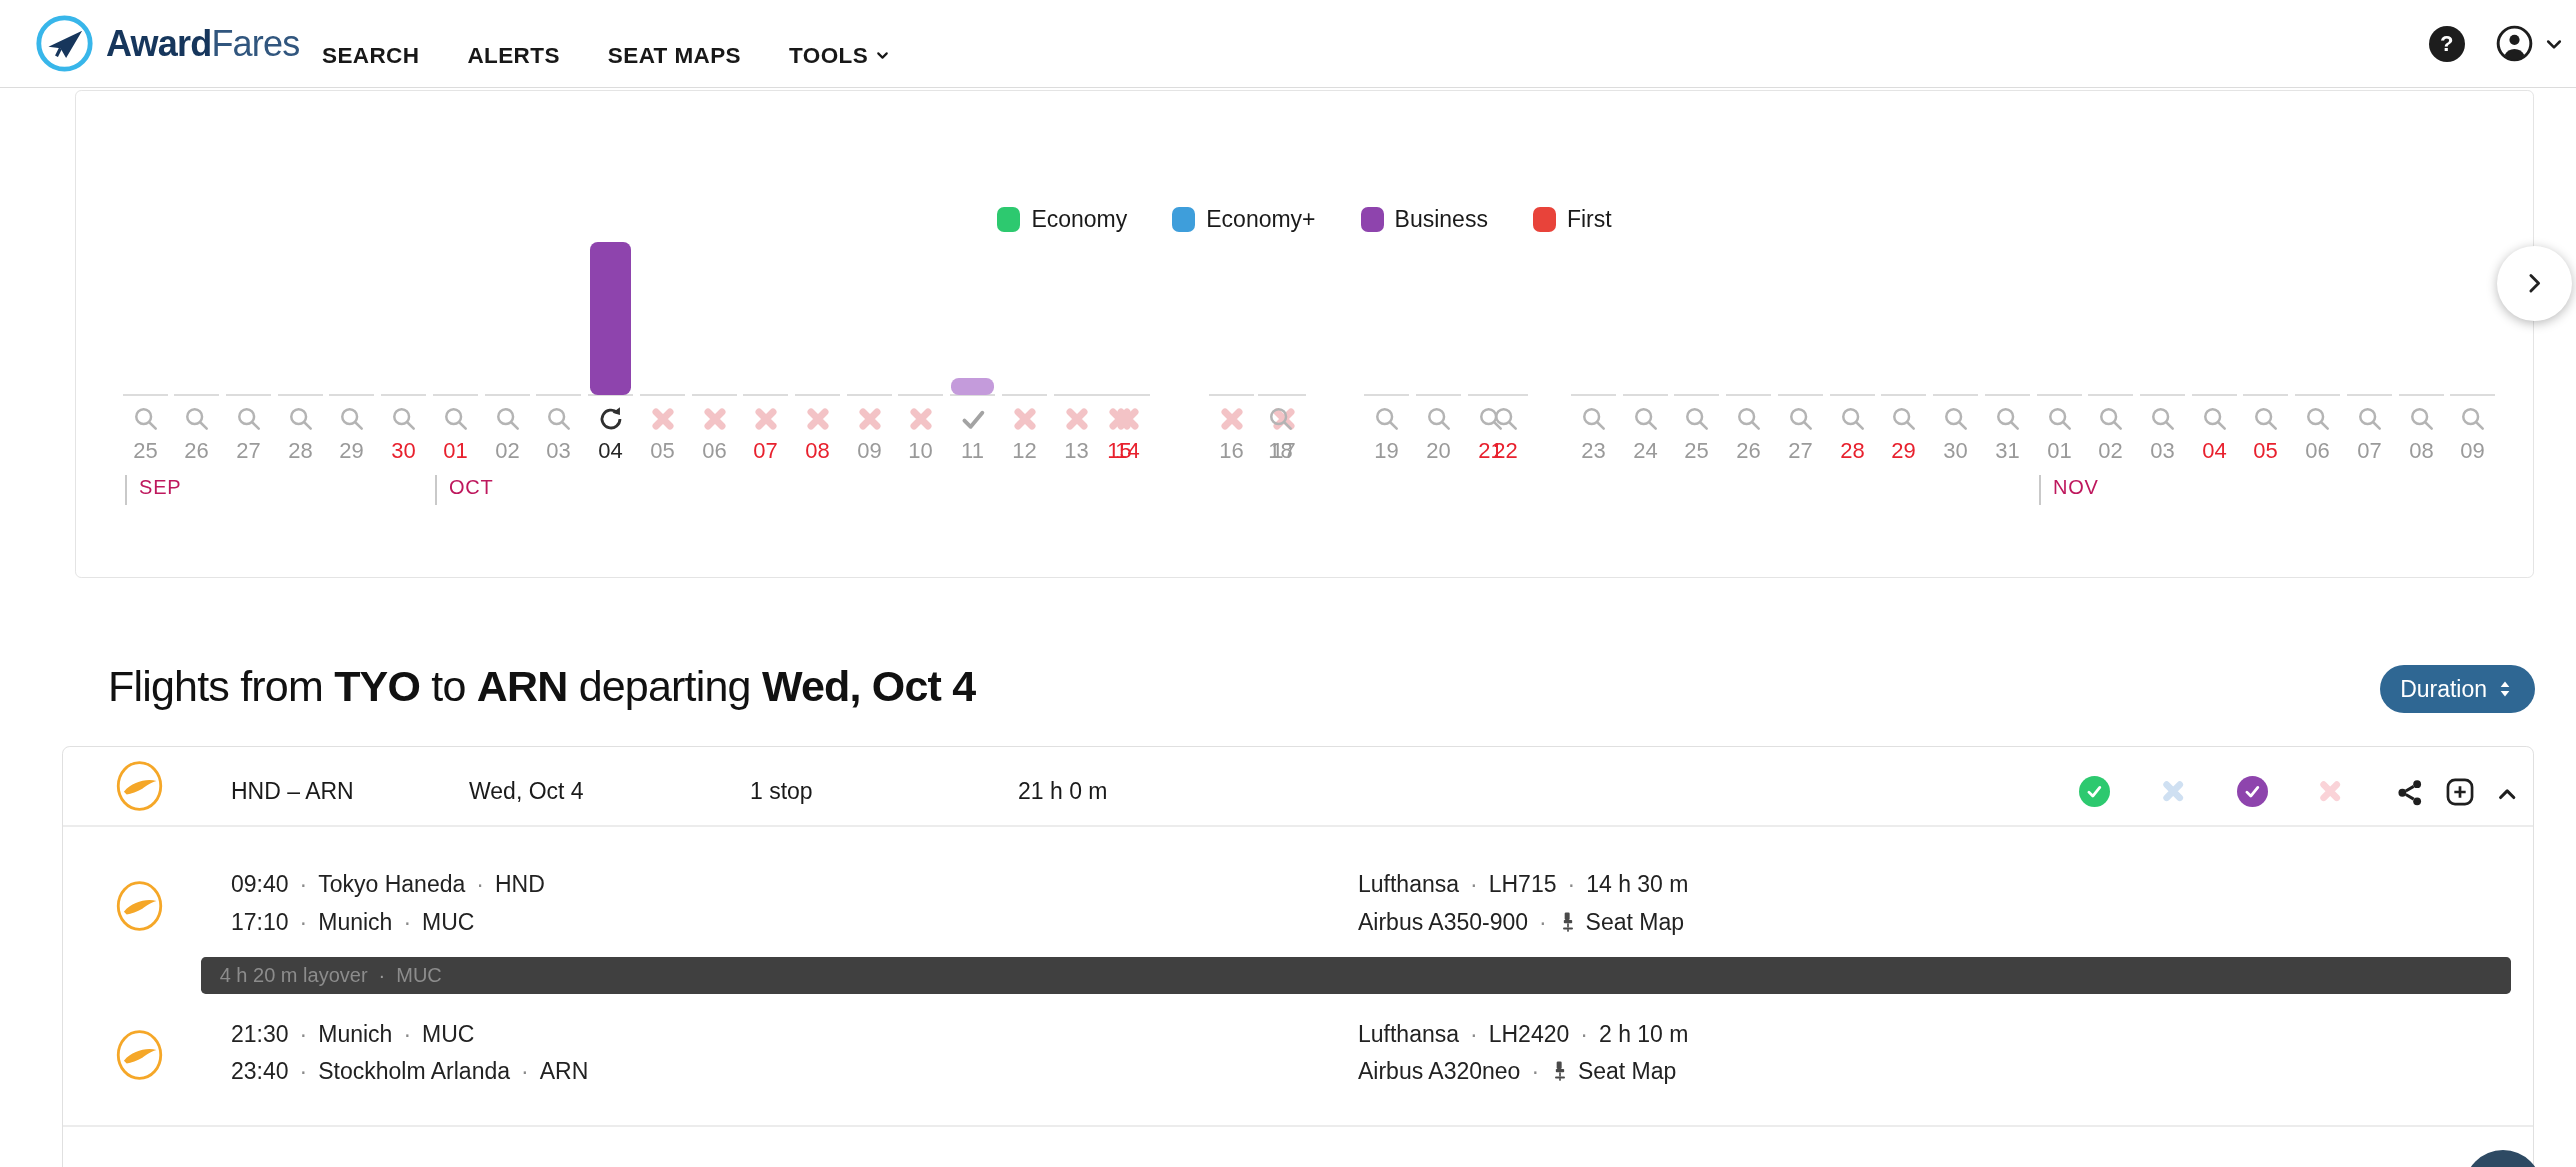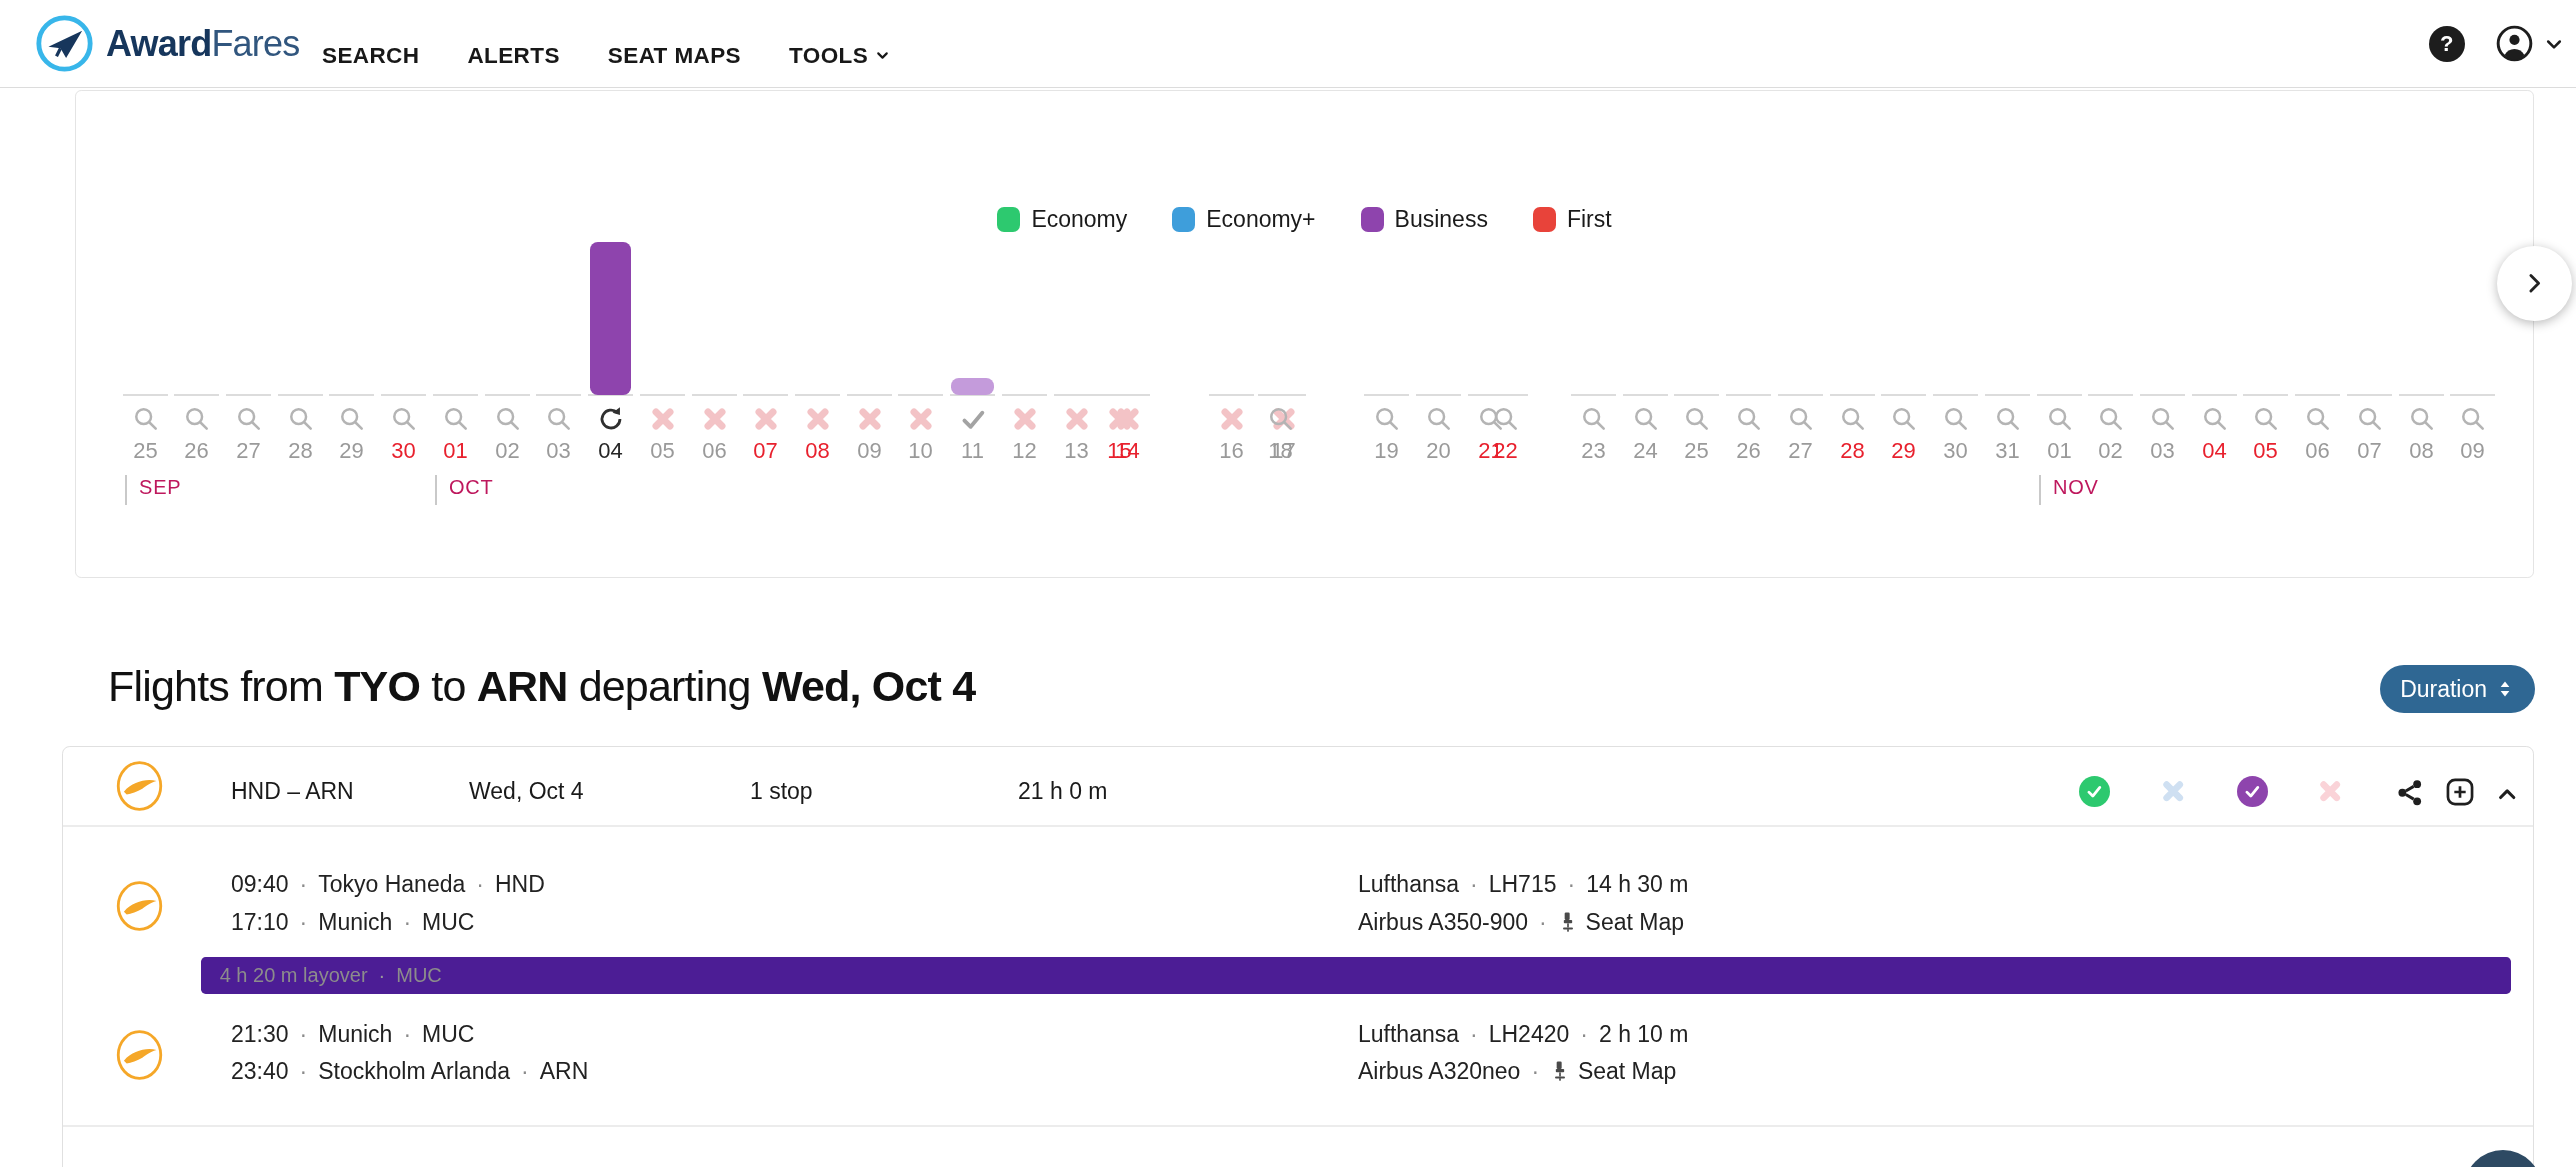--- a/index.html
+++ b/index.html
@@ -41,21 +41,21 @@
   .sort-btn{position:absolute;left:2380px;top:665px;width:155px;height:48px;border-radius:25px;background:#2f6793;
     display:flex;align-items:center;justify-content:center;gap:7.8px;color:#fff;font-size:23px;cursor:pointer;}
   
   .flight-card{position:absolute;left:62px;top:746px;width:2472px;height:451px;background:#fff;border:1.6px solid #e0e0e0;
     border-radius:7.8px;box-sizing:border-box;}
   .summary-field{position:absolute;top:31px;font-size:23px;color:#1a1a1a;}
   .divider{position:absolute;left:0;width:100%;height:1.6px;background:#ececec;}
   .airline-logo{position:absolute;width:51px;height:54px;}
   .seg-line{position:absolute;font-size:23px;color:#222;white-space:nowrap;display:flex;align-items:center;}
   .dot{color:#8a8a8a;padding:0 11px;}
-  .layover-band{position:absolute;left:138px;top:210px;width:2310px;height:37px;background:#4c1d95;border-radius:4.7px;
+  .layover-band{position:absolute;left:138px;top:210px;width:2310px;height:37px;background:#404040;border-radius:4.7px;
     display:flex;align-items:center;font-size:20px;color:#8c8c8c;padding-left:18.7px;box-sizing:border-box;}
   .avail-circle{position:absolute;top:29px;width:31px;height:31px;border-radius:50%;display:flex;align-items:center;justify-content:center;}
   .avail-x{position:absolute;top:31px;width:26.4px;height:26.4px;}
   .action-icon{position:absolute;top:29.5px;cursor:pointer;}
   .seatmap-link{display:inline-flex;align-items:center;gap:7.8px;cursor:pointer;color:#222;}
   .fab-bottom{position:absolute;left:2464px;top:1150px;width:78px;height:78px;border-radius:50%;background:#2e4a63;cursor:pointer;}
 </style>
 </head>
 <body>
 

